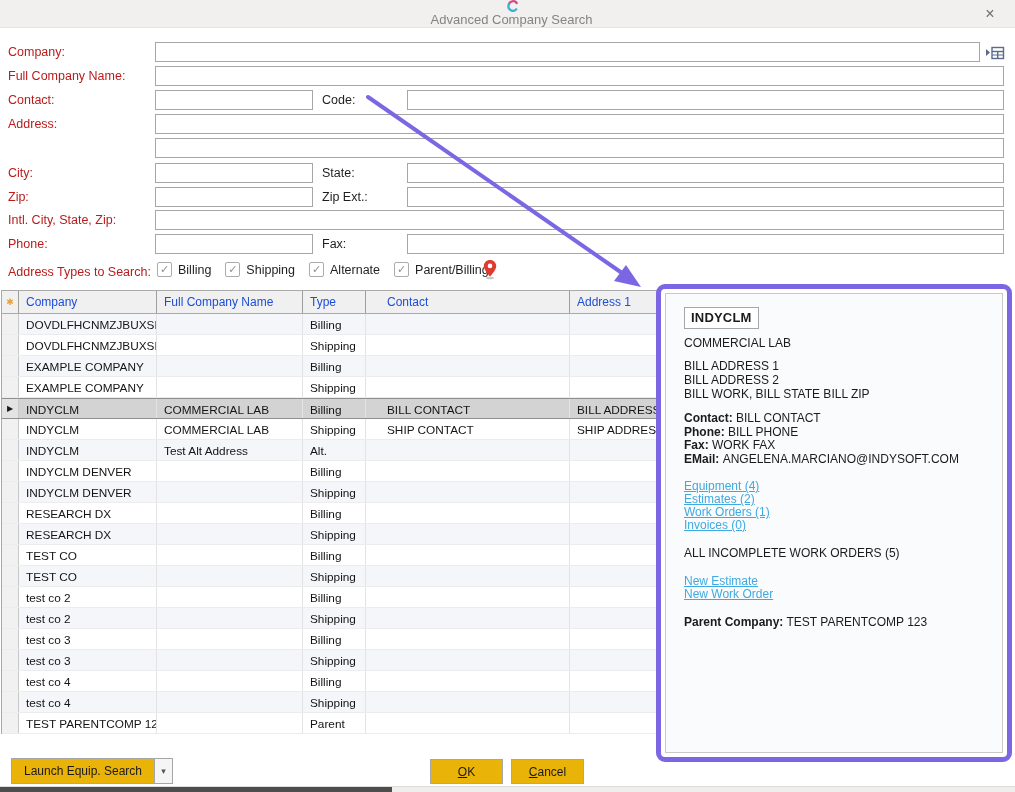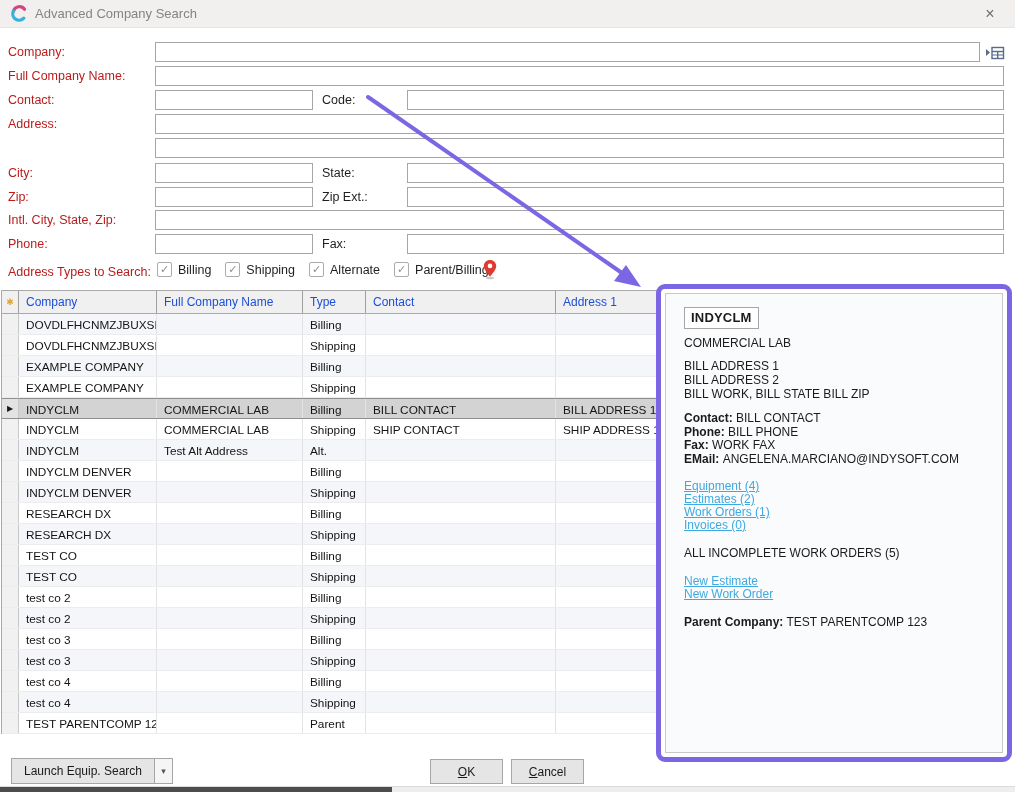--- a/index.html
+++ b/index.html
@@ -3,21 +3,21 @@
 <meta charset="utf-8">
 <style>
   * { box-sizing: border-box; }
   html,body { margin:0; padding:0; }
   body {
     width:1015px; height:792px; position:relative; overflow:hidden;
     background:#ffffff; font-family:"Liberation Sans", sans-serif; color:#1c1c1c;
   }
   
   .titlebar { position:absolute; left:0; top:0; width:1015px; height:28px;
-    background:#f1f0ef; border-bottom:1px solid #e6e5e4; display:flex; align-items:center; z-index:5; }
+    background:#f1f0ef; border-bottom:1px solid #e6e5e4; display:flex; align-items:center; z-index:5;flex-direction:column; }
   .logo { margin-left:10px; width:17px; height:17px; }
   .title-text { margin-left:8px; font-size:13px; color:#848484; }
   .close-btn { position:absolute; right:14px; top:4px; width:22px; height:20px;
     font-size:16px; color:#6f6f6f; text-align:center; line-height:20px; cursor:default; }
   
   .flabel { position:absolute; left:8px; font-size:12.5px; color:#b91c1c; white-space:nowrap; }
   .midlabel { position:absolute; left:322px; font-size:12.5px; color:#1f1f1f; }
   .tin { position:absolute; height:20px; border:1px solid #a6a6a6; background:#fff;
     font-family:inherit; font-size:12px; padding:0 4px; outline:none; }
   .lookup-btn { position:absolute; left:983px; top:42px; width:24px; height:21px;
@@ -35,21 +35,21 @@
   .mhead { width:17px; background:#f0f0f0; border-right:1px solid #9f9f9f;
     display:flex; align-items:center; justify-content:center; font-size:9px; color:#e2a23c; }
   .th { font-size:12px; color:#1d4ed8; padding:4px 7px 0; border-right:1px solid #9f9f9f; white-space:nowrap; overflow:hidden; }
   .tbody .trow { display:flex; height:21px; border-bottom:1px solid #ececec; background:#fff; }
   .tbody .trow:nth-child(odd) { background:#f4f6f9; }
   .trow .mcell { width:17px; background:#f1f1f1; border-right:1px solid #c9c9c9;
     display:flex; align-items:center; justify-content:center; font-size:8px; color:#1a1a1a; flex:none; }
   .trow .cell { font-size:11.8px; color:#141414; padding:4px 7px 0; border-right:1px solid #e3e3e3;
     white-space:nowrap; overflow:hidden; }
   .c1 { width:138px; flex:none; } .c2 { width:146px; flex:none; } .c3 { width:63px; flex:none; }
-  .c4 { width:190px; flex:none; } .c5 { flex:1; border-right:none !important; }
+  .c4 { width:190px; flex:none;margin-left:14px; } .c5 { flex:1; border-right:none !important; }
   .trow.selected { background:#d3d3d3 !important; border-top:1px solid #8f8f8f; border-bottom:1px solid #8f8f8f; }
   .trow.selected .mcell { background:#e3e3e3; }
   
   .highlight { position:absolute; left:656px; top:284px; width:356px; height:478px;
     border:5px solid var(--annotation-purple,#7d66e4); border-radius:9px; background:#fff; padding:4px; z-index:40; }
   .detail-inner { width:100%; height:100%; border:1px solid #c9c9c9; background:#fafbfc;
     padding:13px 18px; font-size:12px; color:#1b1b1b; overflow:hidden; }
   .code-box { display:inline-block; border:1px solid #a6a6a6; background:#fff;
     font-weight:bold; font-size:13px; padding:2px 6px 3px; margin-bottom:7px; letter-spacing:.2px; }
   .co-name { margin-bottom:9px; }
@@ -61,21 +61,21 @@
   .dlink { display:block; color:var(--link-blue,#3fa9e1); text-decoration:underline;
     font-size:12px; line-height:13px; cursor:pointer; }
   .links-block { margin-bottom:14px;margin-top:14px; }
   .incomplete { margin-bottom:15px; }
   .actions-block { margin-bottom:14px; }
   .parent-row .lbl { font-weight:bold; }
   .arrow-svg { position:absolute; left:0; top:0; width:1015px; height:792px; pointer-events:none; z-index:60; }
   .arrow-line { stroke:var(--annotation-purple,#7d66e4); stroke-width:4; stroke-linecap:round; }
   .arrow-head { fill:var(--annotation-purple,#7d66e4); }
   
-  .btn { position:absolute; background:#e5e5e5; border:1px solid #a6a6a6; font-family:inherit;
+  .btn { position:absolute; background:#eab308; border:1px solid #a6a6a6; font-family:inherit;
     font-size:12px; color:#1a1a1a; display:flex; align-items:center; justify-content:center; padding:0; }
   .btn-label { display:block; }
   .uf::first-letter { text-decoration:underline; }
   .split-main { left:11px; top:758px; width:144px; height:26px; }
   .split-arrow { left:154px; top:758px; width:19px; height:26px; font-size:9px; color:#555;
     background:#f5f5f5; }
   .btn-ok { left:430px; top:759px; width:73px; height:25px; }
   .btn-cancel { left:511px; top:759px; width:73px; height:25px; }
   .bottom-line { position:absolute; left:0; bottom:5px; width:1015px; height:1px; background:#dddcdb; }
   .strip-dark { position:absolute; left:0; bottom:0; width:392px; height:5px; background:#4d4d4d; }

